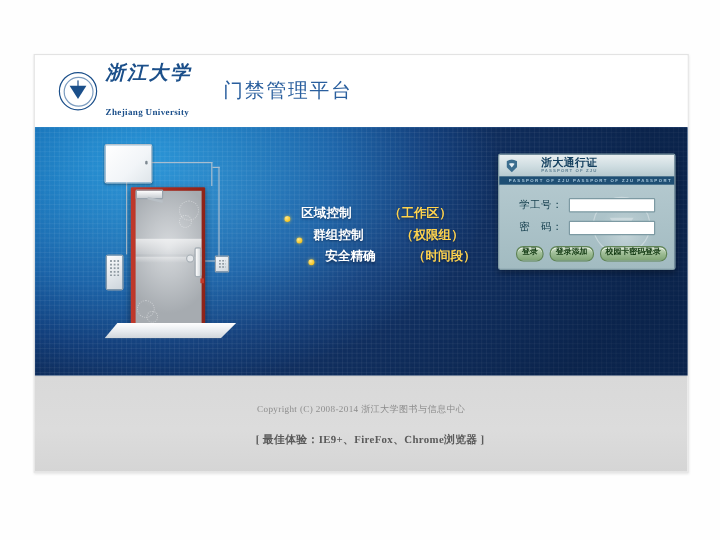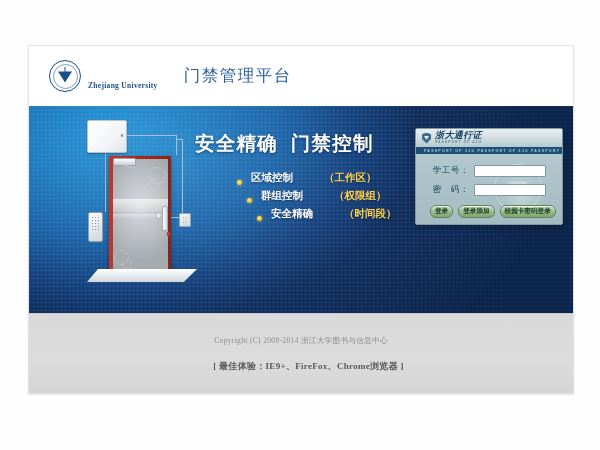--- a/index.html
+++ b/index.html
@@ -229,21 +229,21 @@
     width:9px;height:11px;margin-left:6px;flex:0 0 auto;
     background:#3c6e8f;
     clip-path:polygon(50% 0,100% 17%,100% 60%,50% 100%,0 60%,0 17%);
     position:relative;
   }
   .shield:after{
     content:"";position:absolute;left:2px;top:3px;width:5px;height:4px;
     background:#e8f0f4;
     clip-path:polygon(50% 0,100% 25%,50% 100%,0 25%);
   }
-  .lb-text{margin-left:4px;line-height:1;font-style:italic;}
+  .lb-text{margin-left:20px;line-height:1;}
   .lb-cn{
     font-size:9px;font-weight:bold;color:#14405f;letter-spacing:.4px;
   }
   .lb-en{
     font-size:3.6px;font-weight:bold;color:#5d7f92;letter-spacing:.9px;margin-top:1.5px;
   }
   .strip{
     position:absolute;left:0;top:18px;width:146px;height:7px;
     background:#1f4f74;
     display:flex;align-items:center;overflow:hidden;
@@ -318,20 +318,21 @@
 
 <div id="page">
   <div class="card">
 
     <div class="header">
       <div class="logo-wrap">
         <div class="seal">
           <div class="seal-ring"></div>
         </div>
         <div class="zju-text">
+          <div class="zju-cn">浙江大学</div>
           <div class="zju-en">Zhejiang University</div>
         </div>
       </div>
       <div class="platform-title">门禁管理平台</div>
     </div>
 
     <div class="banner">
       <div class="banner-grid"></div>
       <div class="banner-vig"></div>
 
@@ -362,23 +363,20 @@
         <div class="closer-arm"></div>
         <div class="knob"></div>
         <div class="push-bar"></div>
         <div class="red-dot"></div>
         <div class="reader">
           <div class="reader-dots"></div>
         </div>
         <div class="floor"></div>
       </div>
 
-      <div class="headline">
-        <span>安全精确</span><span class="gap"></span><span>门禁控制</span>
-      </div>
 
       <div class="feature f1">
         <span class="dot"></span>
         <span>区域控制</span>
         <span class="hl-y">（工作区）</span>
       </div>
       <div class="feature f2">
         <span class="dot"></span>
         <span>群组控制</span>
         <span class="hl-y">（权限组）</span>

